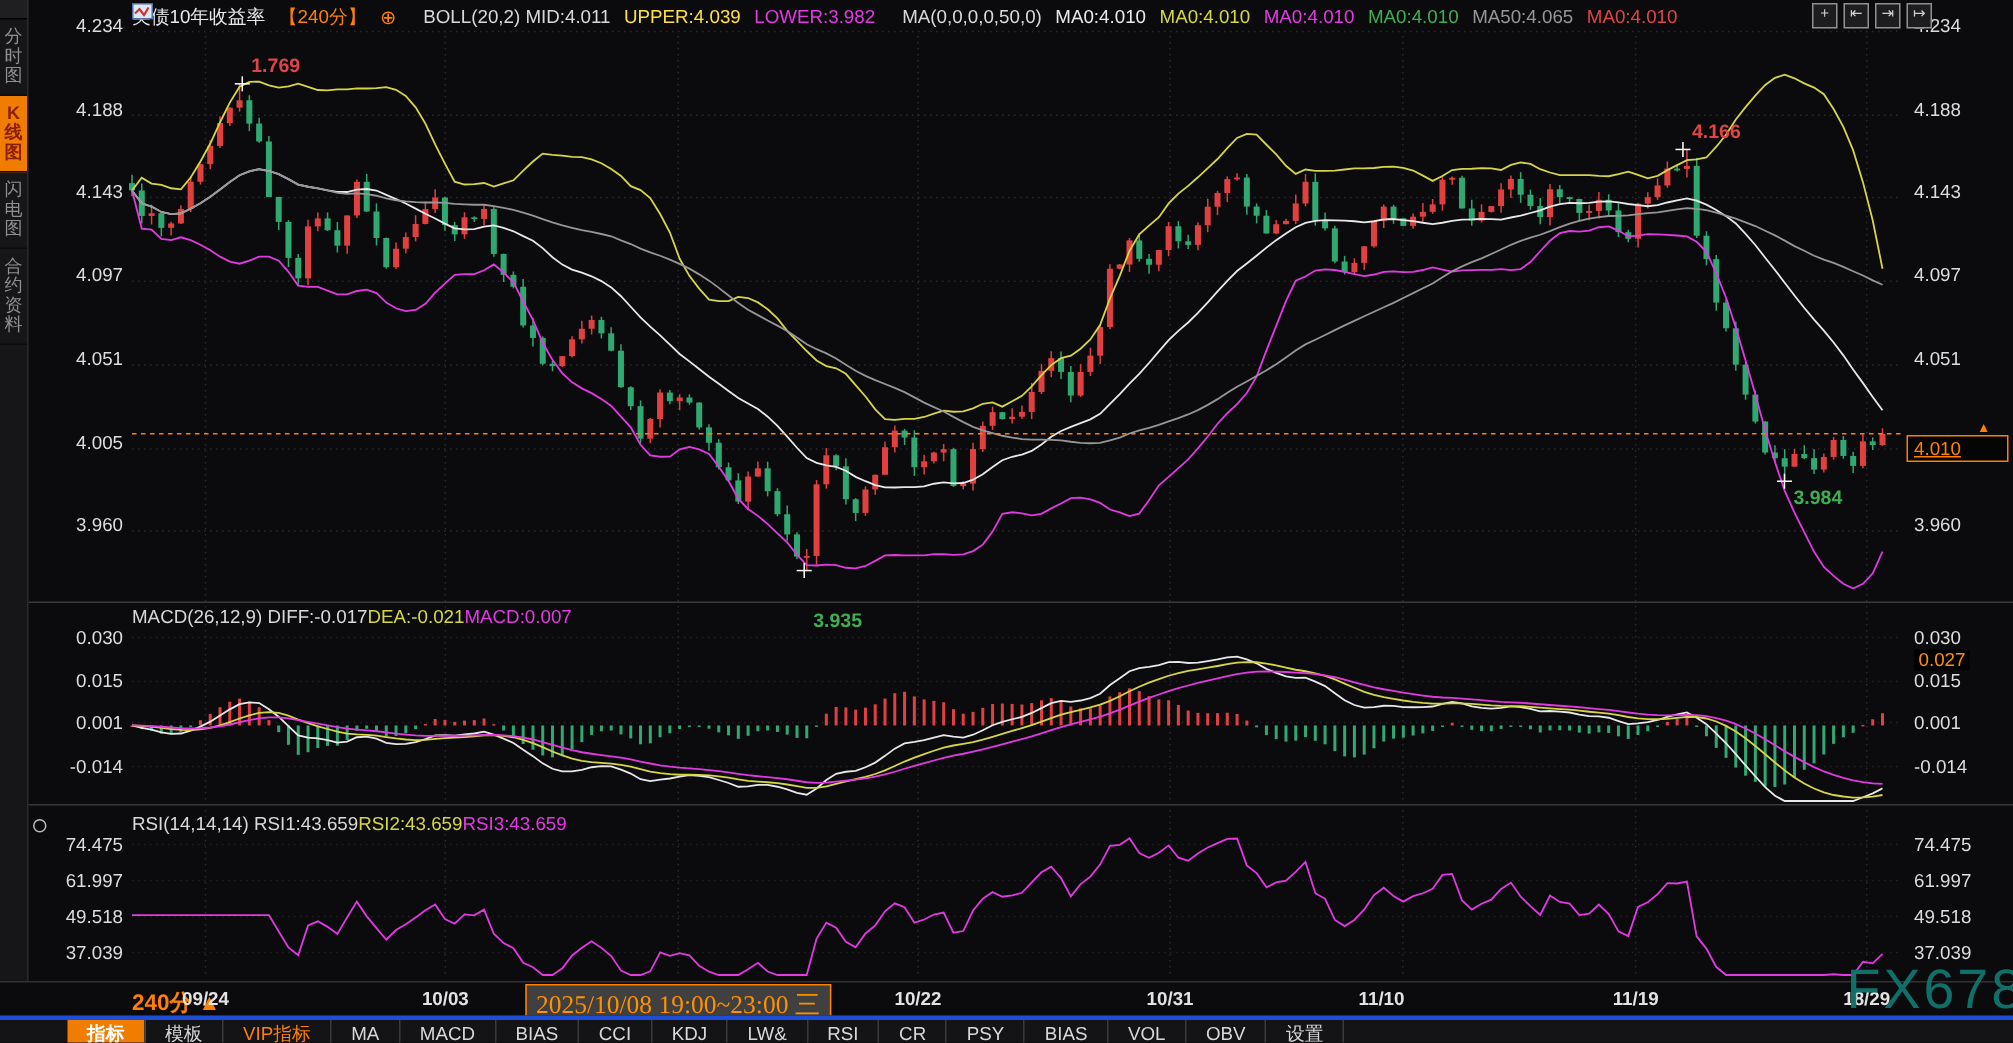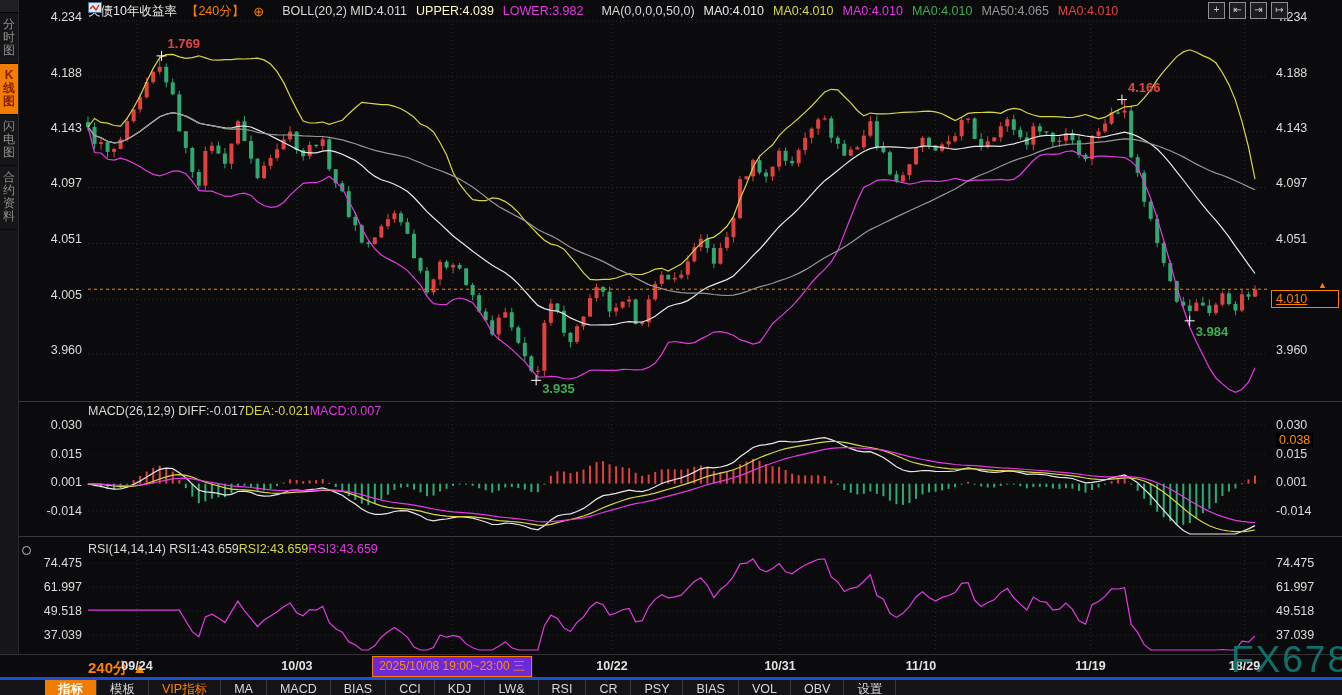--- a/index.html
+++ b/index.html
@@ -28,21 +28,21 @@
   
   .annot{position:absolute;font-size:13px;font-weight:bold;z-index:4;}
   
   #price-box{position:absolute;left:1271px;width:62px;height:16px;border:1px solid #ff8000;background:#050505;color:#ff8000;font-size:12.5px;line-height:16px;padding-left:4px;z-index:6;}
   #price-arrow{position:absolute;color:#ff8000;font-size:9px;z-index:6;}
   #macd-cur{position:absolute;left:1276px;background:#000;color:#ff9000;font-size:12.5px;padding:0 3px;z-index:6;}
   
   #xaxis{position:absolute;left:0;top:654px;width:1342px;height:23px;background:#0b0b0d;border-top:1px solid #323236;}
   .xlab{position:absolute;top:4px;transform:translateX(-50%);color:#e2e2e2;font-size:12.5px;font-weight:bold;white-space:nowrap;}
   #x-period{position:absolute;left:88px;top:4px;color:#ff8000;font-size:15px;font-weight:bold;}
-  #x-highlight{position:absolute;top:1px;transform:translateX(-50%);border:1px solid #ff8000;color:#ff9000;background:#6d28d9;font-size:12px;padding:1px 6px;white-space:nowrap;}
+  #x-highlight{position:absolute;top:1px;transform:translateX(-50%);border:1px solid #ff8000;color:#ff9000;background:#404040;font-size:17px;padding:1px 6px;white-space:nowrap;font-family:Liberation Serif, serif;}
   
   #toolbar{position:absolute;left:0;top:677px;width:1342px;height:18px;background:#141416;display:flex;align-items:flex-start;border-top:3px solid #1d4ed8;}
   .tb-marker{width:44px;background:#4a1212;border-right:1px solid #3a3a3e;}
   .tb-tab{padding:0 13px;color:#d8d8d8;font-size:12.5px;line-height:18px;border-right:1px solid #3a3a3e;cursor:pointer;white-space:nowrap;}
   .tb-tab.active{background:#f07c00;color:#fff;font-weight:bold;}
   .tb-tab.vip{color:#ff8000;font-weight:normal;}
   #watermark{position:absolute;left:1231px;top:639px;font-size:37px;letter-spacing:2px;color:#0f766e;opacity:.95;z-index:7;font-weight:500;}
   #rsi-toggle{position:absolute;left:22px;top:546px;width:7px;height:7px;border:1px solid #bbb;border-radius:50%;z-index:5;}
   svg{position:absolute;left:0;top:0;}
 </style>
@@ -673,21 +673,21 @@
     <span class="h-item" style="color:#e8e8e8">美债10年收益率</span>
     <span class="h-item" style="color:#ff8000">【240分】</span>
     <span class="h-item" style="color:#ff8000;font-size:13px">⊕</span>
     <span class="h-item mini-chart">
       <svg width="14" height="11">
         <rect x="0.5" y="0.5" width="13" height="10" fill="#dfe7f2" stroke="#4a6fa5"></rect>
         <polyline points="2,7 5,4 8,8 11,3" fill="none" stroke="#d03030" stroke-width="1.4"></polyline>
       </svg>
     </span>
     <span class="h-item" style="color:#d8d8d8">BOLL(20,2) MID:4.011</span>
-    <span class="h-item" style="color:#fef9c3">UPPER:4.039</span>
+    <span class="h-item" style="color:#fde047">UPPER:4.039</span>
     <span class="h-item" style="color:#e23ae2">LOWER:3.982</span>
     <span class="h-item mini-chart">
       <svg width="14" height="11">
         <rect x="0.5" y="0.5" width="13" height="10" fill="#dfe7f2" stroke="#4a6fa5"></rect>
         <polyline points="2,7 5,4 8,8 11,3" fill="none" stroke="#d03030" stroke-width="1.4"></polyline>
       </svg>
     </span>
     <span class="h-item" style="color:#d8d8d8">MA(0,0,0,0,50,0)</span>
     <span class="h-item" style="color:#e8e8e8">MA0:4.010</span>
     <span class="h-item" style="color:#d6d645">MA0:4.010</span>
@@ -741,28 +741,28 @@
     <span style="color:#e23ae2">MACD:0.007</span>
   </div>
 <div id="rsi-head" class="panel-head" style="top:542px">
     <span style="color:#d8d8d8">RSI(14,14,14) RSI1:43.659</span>
     <span style="color:#d6d645">RSI2:43.659</span>
     <span style="color:#e23ae2">RSI3:43.659</span>
   </div>
 <div id="rsi-toggle"></div>
 <div id="annotations">
     <div class="annot" style="left:167.52100000000002px;top:35.88960000000003px;color:#e04545">1.769</div>
-    <div class="annot" style="left:542.1279999999999px;top:381px;color:#3fae53">3.935</div>
+    <div class="annot" style="left:542.1279999999999px;top:406px;color:#3fae53">3.935</div>
     <div class="annot" style="left:1127.962px;top:79.64039999999953px;color:#e04545">4.166</div>
     <div class="annot" style="left:1195.648px;top:323.825px;color:#3fae53">3.984</div>
   </div>
 
 <div id="price-box" style="top: 290.227px; text-decoration: underline;">4.010</div>
 <div id="price-arrow" style="left: 1318px; top: 280.227px;">▲</div>
-<div id="macd-cur" style="top: 433px;">0.038</div>
+<div id="macd-cur" style="top: 433px;">0.027</div>
 
 <div id="xaxis">
   <div id="x-period">240分 ▲</div>
   <div id="x-highlight" style="left: 452.104px;">2025/10/08 19:00~23:00 三</div>
 <div class="xlab" style="left:137.014px">09/24</div>
     <div class="xlab" style="left:296.89300000000003px">10/03</div>
     <div class="xlab" style="left:611.9830000000001px">10/22</div>
     <div class="xlab" style="left:780.031px">10/31</div>
     <div class="xlab" style="left:921px">11/10</div>
     <div class="xlab" style="left:1090.453px">11/19</div>

